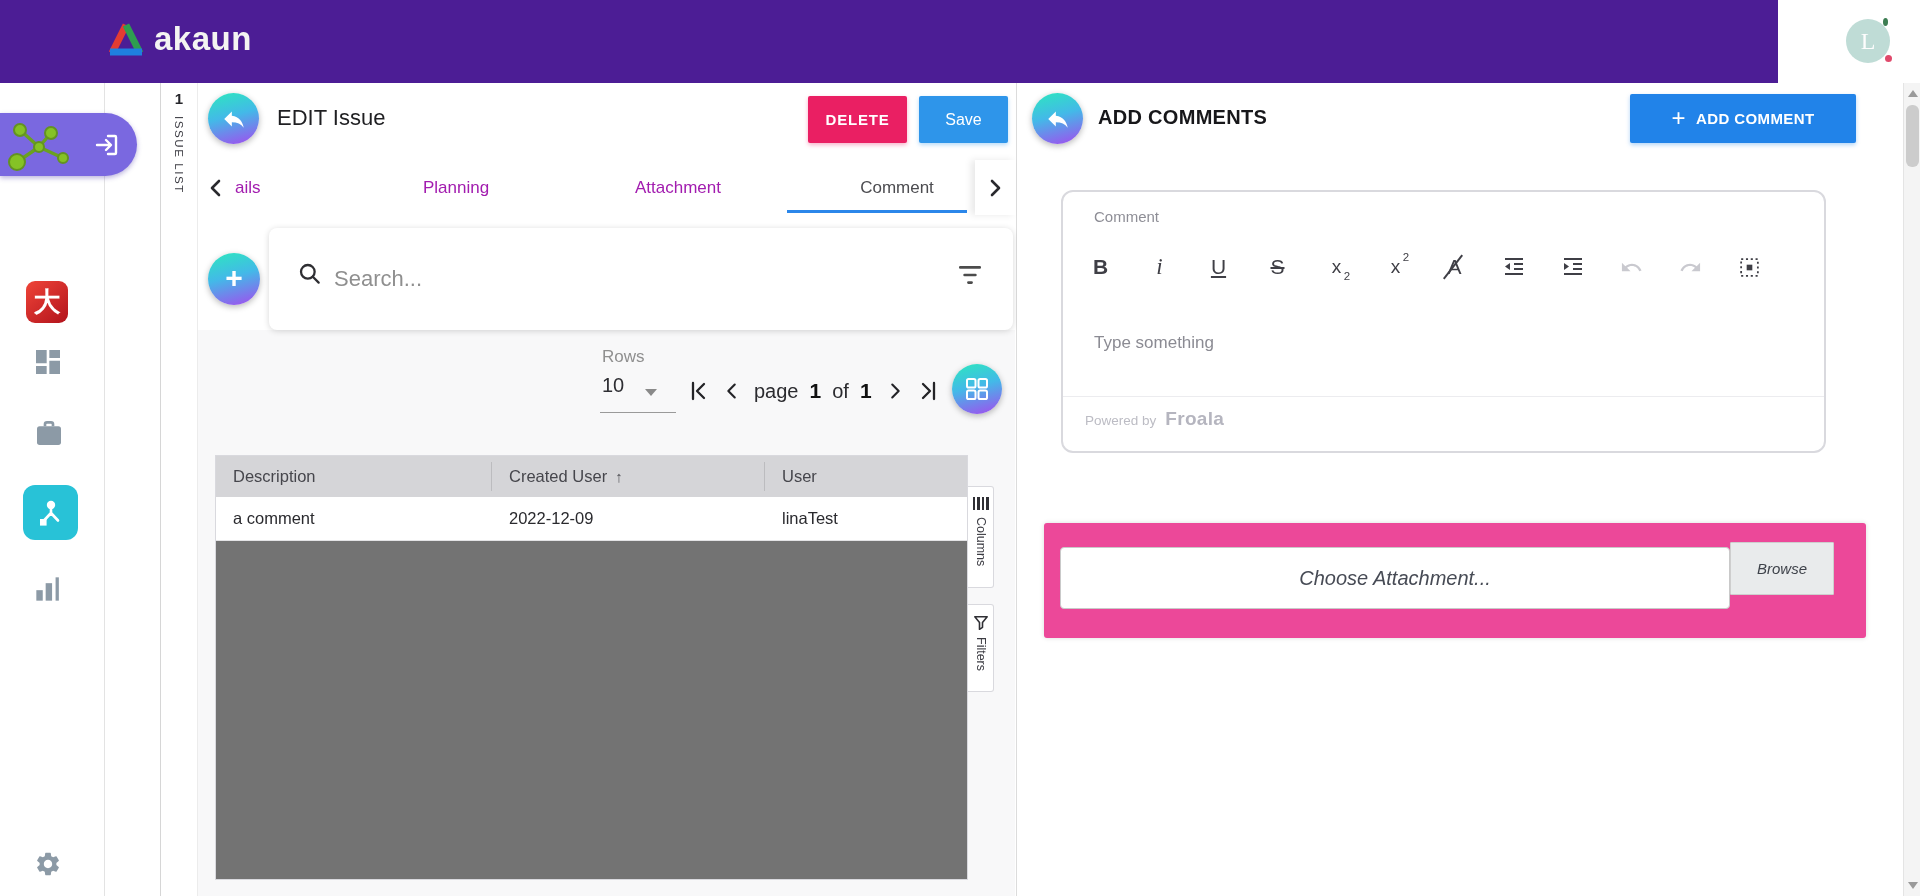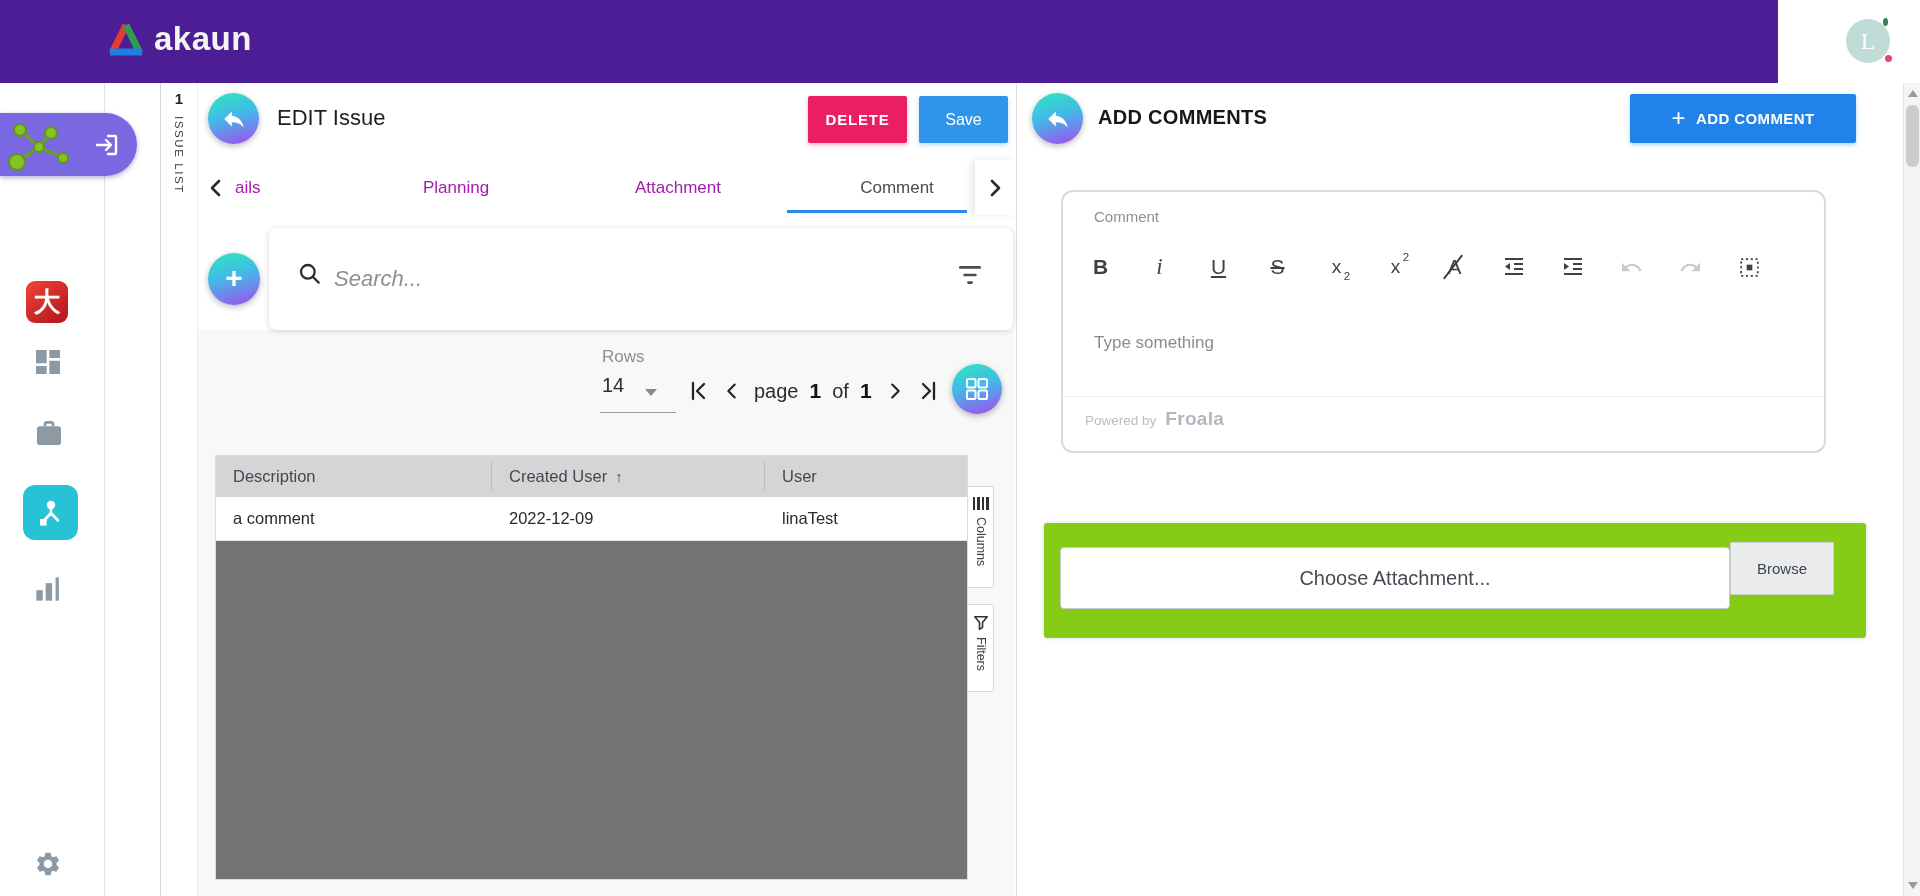--- a/index.html
+++ b/index.html
@@ -51,21 +51,21 @@
   .btn-delete{left:612px;top:13px;width:99px;height:47px;background:#ea1f63;font-size:15px;font-weight:bold;letter-spacing:.8px;box-shadow:0 2px 4px rgba(234,31,99,.35);}
   .btn-save{left:723px;top:13px;width:89px;height:47px;background:#2e95ea;font-size:16px;box-shadow:0 2px 4px rgba(46,149,234,.35);}
   .tabs{position:absolute;left:0;top:77px;width:820px;height:55px;}
   .tab{position:absolute;top:0;height:55px;line-height:55px;font-size:17px;color:#a21caf;cursor:pointer;}
   .tab.sel{color:#4c4c50;font-weight:500;}
   .tab-underline{position:absolute;left:591px;top:50px;width:180px;height:3px;background:#2b87ea;}
   .tab-chevron{position:absolute;top:0;height:55px;width:30px;display:flex;align-items:center;justify-content:center;}
   .tab-chevR{left:779px;width:41px;background:#fff;box-shadow:-4px 0 7px rgba(0,0,0,.09);}
   .search-card{position:absolute;left:73px;top:145px;width:744px;height:102px;background:#fff;border-radius:8px;box-shadow:0 1px 6px rgba(0,0,0,.16);}
   .search-input{position:absolute;left:63px;top:30px;width:560px;height:40px;border:none;outline:none;font-size:22px;color:#444;
-      font-family:"Liberation Sans",sans-serif;background:transparent;font-style:italic;}
+      font-family:"Liberation Sans",sans-serif;background:transparent;}
   .search-input::placeholder{color:#8f8f8f;opacity:1;}
   .plus-btn{left:12px;top:170px;width:52px;height:52px;z-index:6;}
   .plus-glyph{color:#fff;font-size:30px;font-weight:bold;line-height:1;margin-top:-3px;}
   .rows-label{left:406px;top:264px;font-size:17px;color:#8f8f8f;}
   .rows-value{left:406px;top:291px;font-size:20px;color:#2e2e33;cursor:pointer;}
   .rows-underline{left:404px;top:329px;width:76px;height:1px;background:#9a9a9a;}
   .rows-caret{left:449px;top:306px;width:0;height:0;border-left:6px solid transparent;border-right:6px solid transparent;border-top:7px solid #8a8a8a;cursor:pointer;}
   .pager{position:absolute;left:488px;top:290px;height:36px;display:flex;align-items:center;gap:6px;}
   .pg-btn{width:28px;height:30px;display:flex;align-items:center;justify-content:center;cursor:pointer;}
   .pg-word{font-size:20px;color:#2b2b2f;margin:0 2px;}
@@ -105,21 +105,21 @@
   .subsup{position:relative;font-size:19px;}
   .subsup .scr{position:absolute;font-size:11.5px;right:-9px;}
   .subsup .dn{bottom:-4px;} .subsup .up{top:-5px;}
   .clear-slash{position:absolute;left:27px;top:12px;width:2px;height:30px;background:#3f3f46;transform:rotate(38deg);}
   .ed-placeholder{position:absolute;left:31px;top:141px;font-size:17px;color:#8b8b93;cursor:text;}
   .ed-divider{position:absolute;left:0;top:204px;width:100%;height:1px;background:#ececef;}
   .ed-powered{position:absolute;left:22px;top:216px;display:flex;align-items:baseline;gap:9px;}
   .pw-by{font-size:13.5px;color:#bcbcc4;}
   .pw-brand{font-size:19px;font-weight:bold;color:#b5b5bf;letter-spacing:.3px;}
 
-  .attach-card{position:absolute;left:27px;top:440px;width:822px;height:115px;background:#84cc16;border-radius:3px;box-shadow:0 0 5px rgba(0,0,0,.14);}
+  .attach-card{position:absolute;left:27px;top:440px;width:822px;height:115px;background:#ec4899;border-radius:3px;box-shadow:0 0 5px rgba(0,0,0,.14);font-style:italic;}
   .attach-input{position:absolute;left:16px;top:24px;width:670px;height:62px;border:1px solid #c9c9c9;border-radius:4px;box-sizing:border-box;
       display:flex;align-items:center;justify-content:center;cursor:pointer;background:#fff;}
   .attach-ph{font-size:20px;color:#474b55;}
   .btn-browse{position:absolute;left:686px;top:19px;width:104px;height:53px;background:#e9ebec;border:1px solid #cecece;box-sizing:border-box;
       display:flex;align-items:center;justify-content:center;font-size:15px;color:#3e424a;cursor:pointer;border-radius:1px;}
 </style>
 </head>
 <body>
 
 <div class="app">
@@ -243,21 +243,21 @@
       <svg class="abs" style="left:688px;top:36px;" width="26" height="22" viewBox="0 0 24 20">
         <path d="M3 3 h18 M7 10 h10 M10.5 17 h3" stroke="#4c4c4c" stroke-width="2.4" stroke-linecap="round"></path>
       </svg>
     </div>
 
     <div class="gcirc plus-btn abs">
       <span class="plus-glyph">+</span>
     </div>
 
     <span class="abs rows-label">Rows</span>
-    <span class="abs rows-value">14</span>
+    <span class="abs rows-value">10</span>
     <span class="abs rows-underline"></span>
     <span class="abs rows-caret"></span>
 
     <div class="pager">
       <span class="pg-btn">
         <svg width="24" height="24" viewBox="0 0 24 24">
           <path d="M7 4 V20 M18 5 L11 12 L18 19" stroke="#232327" stroke-width="2.3" fill="none" stroke-linecap="round" stroke-linejoin="round"></path>
         </svg>
       </span>
       <span class="pg-btn">

